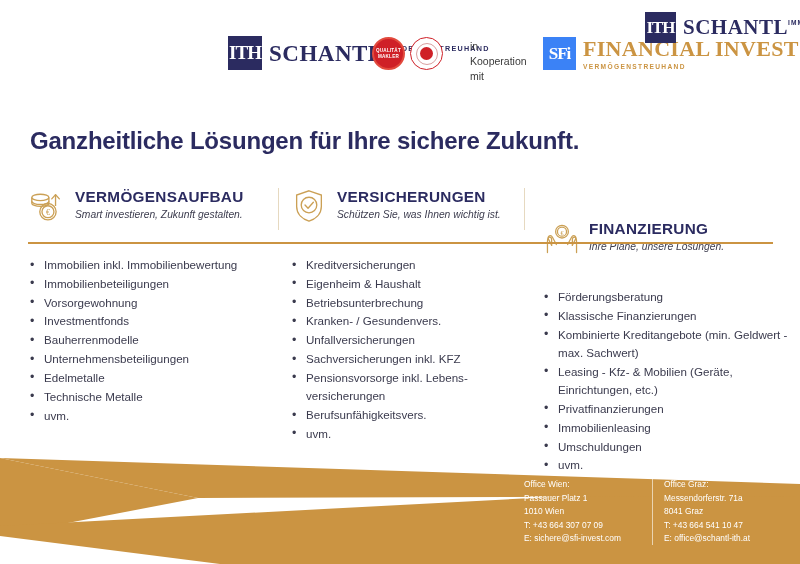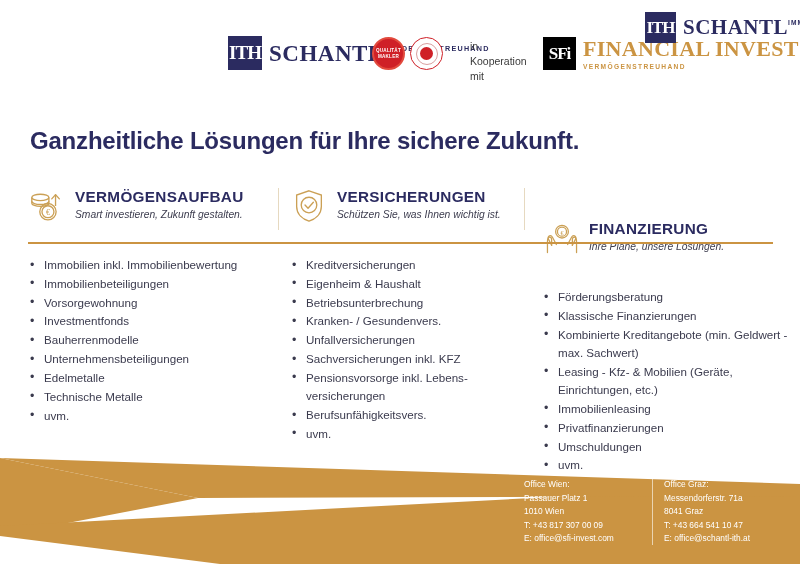--- a/index.html
+++ b/index.html
@@ -67,21 +67,21 @@
 
   
   .koop {
     position:absolute; left:470px; top:39px; width:66px;
     color:#3a3a3a; font-size:10.5px; line-height:1.45;
   }
 
   
   .sfi-logo { position:absolute; left:543px; top:37px; display:flex; align-items:center; gap:7px; }
   .sfi-mark {
-    width:33px; height:33px; background:#000000;
+    width:33px; height:33px; background:#3b82f6;
     display:flex; align-items:center; justify-content:center;
     color:#fff; font-family:"Liberation Serif", serif;
     font-weight:bold; font-size:17px; letter-spacing:-1px;
   }
   .sfi-words { display:flex; flex-direction:column; }
   .sfi-name {
     font-family:"Liberation Serif", serif; font-weight:bold;
     color:#cb9442; font-size:22px; line-height:1; letter-spacing:0.3px;
   }
   .sfi-sub { color:#cb9442; font-weight:bold; font-size:6.6px;
@@ -293,22 +293,22 @@
           <div class="col-title">FINANZIERUNG</div>
           <div class="col-sub">Ihre Pläne, unsere Lösungen.</div>
         </div>
       </div>
       <div class="bullets">
         <ul>
           <li>Förderungsberatung</li>
           <li>Klassische Finanzierungen</li>
           <li>Kombinierte Kreditangebote (min. Geldwert - max. Sachwert)</li>
           <li>Leasing - Kfz- &amp; Mobilien (Geräte, Einrichtungen, etc.)</li>
+          <li>Privatfinanzierungen</li>
           <li>Immobilienleasing</li>
-          <li>Privatfinanzierungen</li>
           <li>Umschuldungen</li>
           <li>uvm.</li>
         </ul>
       </div>
     </div>
   </div>
 
   <div class="hrule"></div>
 
   <div class="footer">
@@ -319,22 +319,22 @@
       <path d="M0 18 L800 44 L800 56 L198 58 Z" fill="#cb9442"></path>
       <path d="M0 96 L0 124 L220 124 Z" fill="#ffffff"></path>
     </svg>
   </div>
 
   <div class="contacts">
     <div class="contact-block contact-wien">
       <div class="contact-line">Office Wien:</div>
       <div class="contact-line">Passauer Platz 1</div>
       <div class="contact-line">1010 Wien</div>
-      <div class="contact-line">T: +43 817 307 00 09</div>
-      <div class="contact-line">E: office@sfi-invest.com</div>
+      <div class="contact-line">T: +43 664 307 07 09</div>
+      <div class="contact-line">E: sichere@sfi-invest.com</div>
     </div>
     <div class="contact-sep"></div>
     <div class="contact-block contact-graz">
       <div class="contact-line">Office Graz:</div>
       <div class="contact-line">Messendorferstr. 71a</div>
       <div class="contact-line">8041 Graz</div>
       <div class="contact-line">T: +43 664 541 10 47</div>
       <div class="contact-line">E: office@schantl-ith.at</div>
     </div>
   </div>

